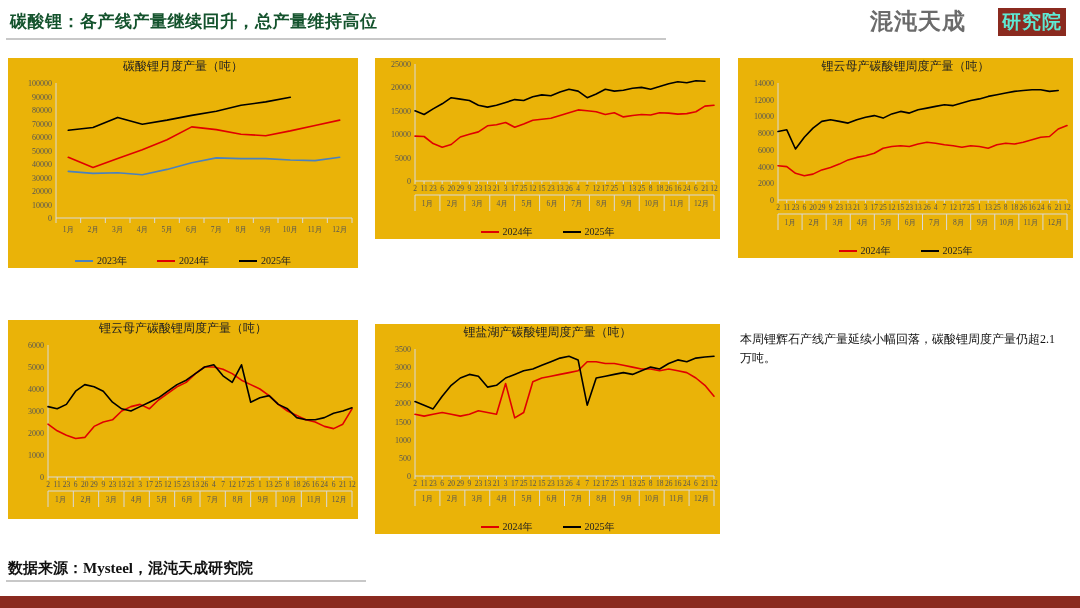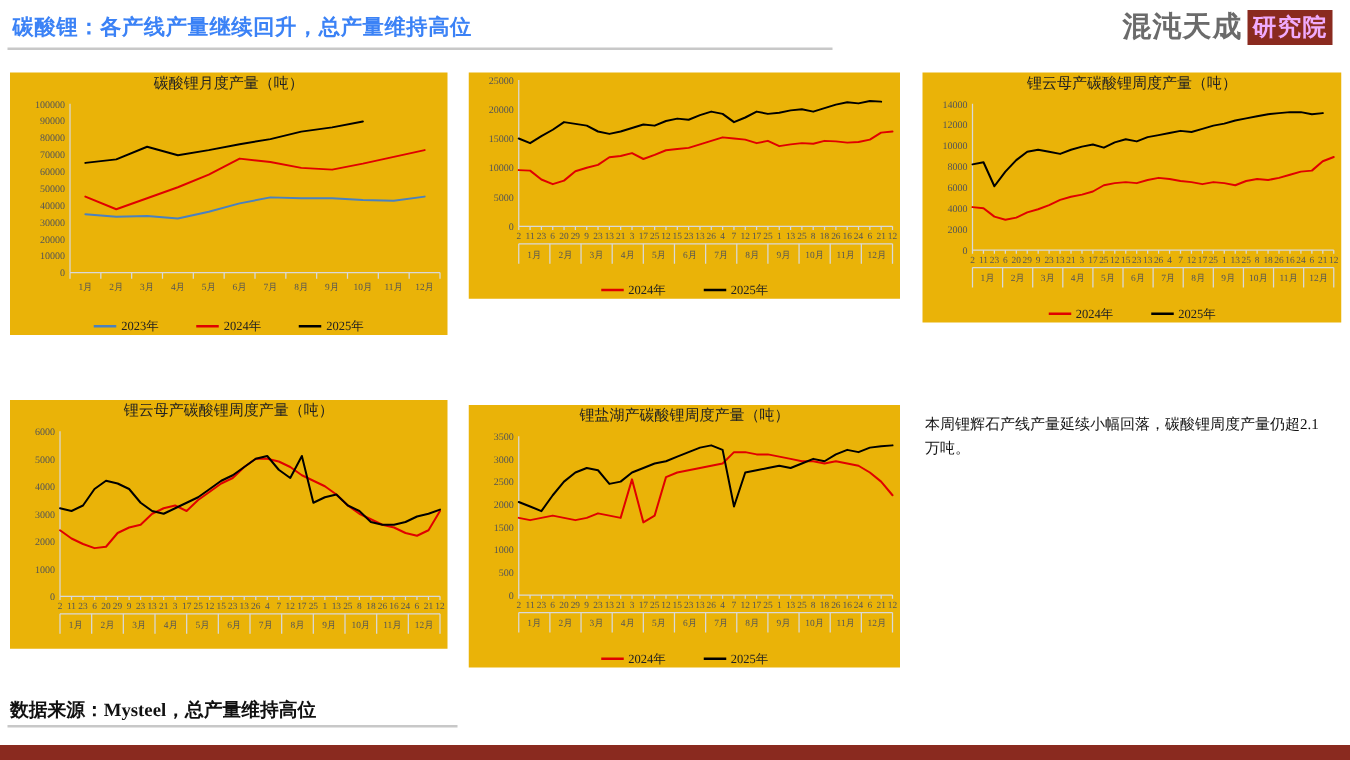--- a/index.html
+++ b/index.html
@@ -15,52 +15,53 @@
     width: 1080px; height: 608px;
     background: #ffffff;
   }
   
   .header-title {
     position: absolute;
     left: 10px; top: 10px;
     font-family: "Liberation Serif", serif;
     font-weight: bold;
     font-size: 17px;
-    color: #3b82f6;
+    color: #14532d;
     letter-spacing: 0.5px;
     white-space: nowrap;
   }
   .header-rule {
     position: absolute;
     left: 6px; top: 38px;
     width: 660px; height: 2px;
     background: #c8c8c8;
   }
   .logo {
     position: absolute;
     right: 14px; top: 6px;
     display: flex;
     align-items: center;
-    gap: 4px;
+    gap: 16px;
   }
   .logo-main {
     font-family: "Liberation Serif", serif;
     font-weight: bold;
     font-size: 23px;
     color: #6b6b6b;
     letter-spacing: 1px;
   }
   .logo-badge {
     background: #8a2a1f;
-    color: #f0abfc;
+    color: #5eead4;
     font-family: "Liberation Serif", serif;
     font-weight: bold;
     font-size: 19px;
     padding: 1px 4px;
     letter-spacing: 1px;
+    margin-left: 16px;
   }
   
   .chart {
     position: absolute;
     background: #eab308;
   }
   .chart-title {
     text-align: center;
     font-family: "Liberation Serif", serif;
     font-size: 12px;
@@ -680,16 +681,16 @@
         <div class="legend-item">
           <span class="legend-swatch" style="background: rgb(0, 0, 0);"></span>
           <span>2025年</span>
         </div>
       </div>
   </div>
 
   <div class="commentary">本周锂辉石产线产量延续小幅回落，碳酸锂周度产量仍超2.1万吨。</div>
 
   <div class="footer-rule"></div>
-  <div class="footer-source">数据来源：Mysteel，总产量维持高位</div>
+  <div class="footer-source">数据来源：Mysteel，混沌天成研究院</div>
   <div class="footer-bar"></div>
 
 </div>
 
 </body></html>

